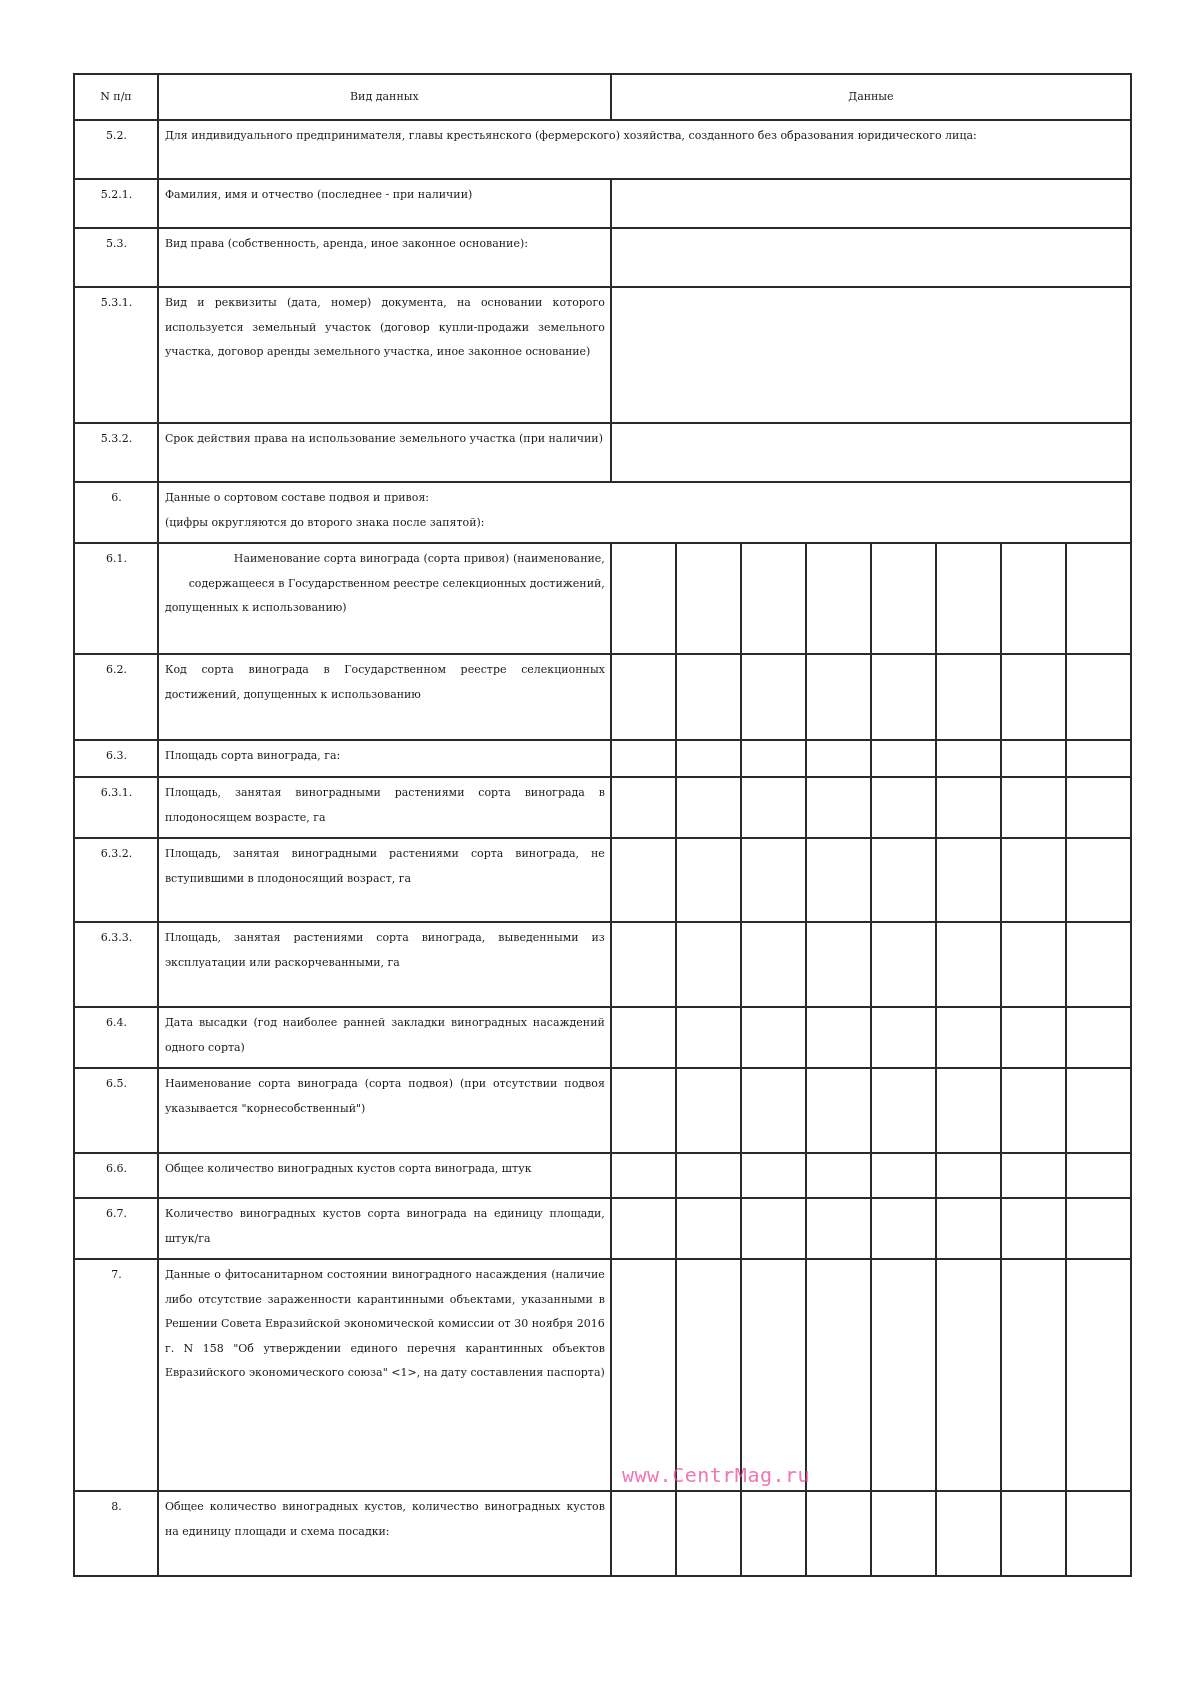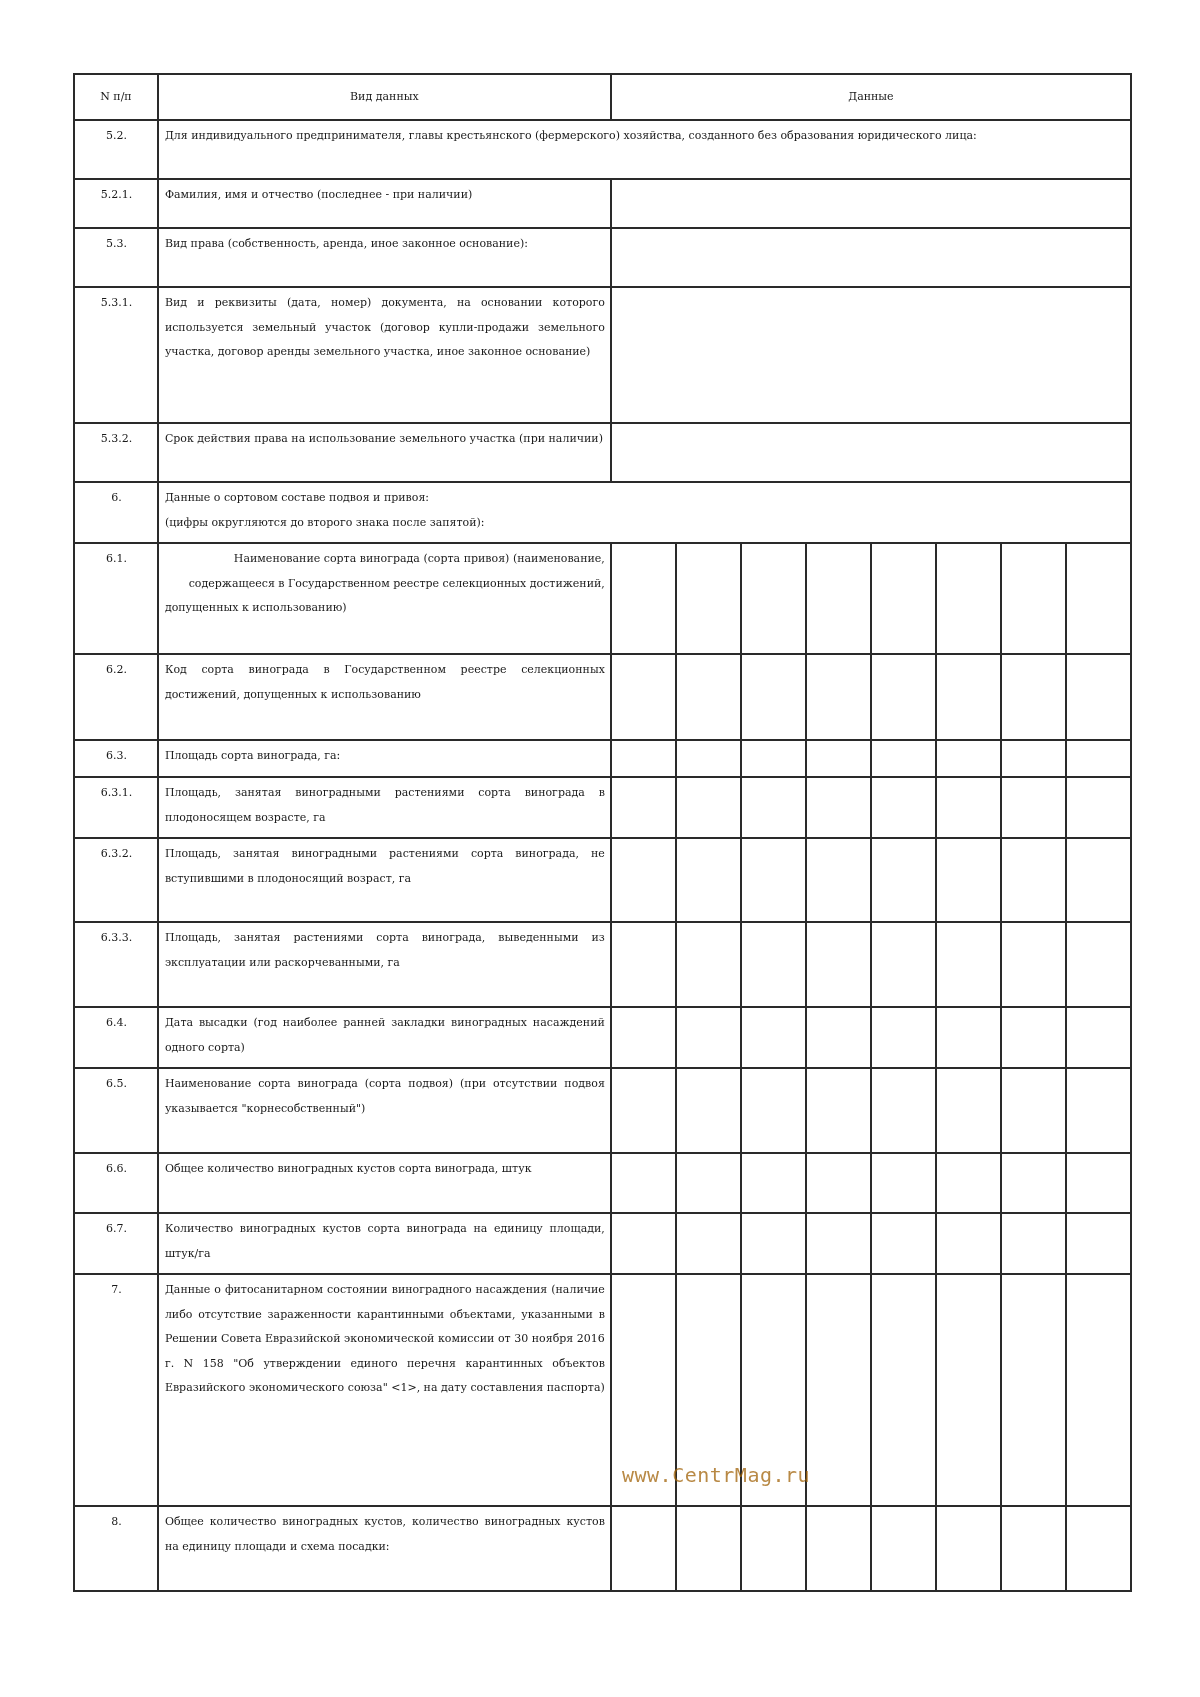--- a/index.html
+++ b/index.html
@@ -30,21 +30,21 @@
     }
     .num { text-align: center; padding-left: 2px; padding-right: 2px; }
     .desc { text-align: justify; text-align-last: left; }
     .desc.single { text-align: right; }
     .wm {
       position: absolute;
       left: 622px;
       top: 1463px;
       font-family: "DejaVu Sans Mono", "Liberation Mono", monospace;
       font-size: 20px;
-      color: #a16207;
+      color: #ec4899;
       opacity: 0.75;
       pointer-events: none;
       letter-spacing: 0.5px;
     }
   </style>
 </head>
 <body>
 
 <table class="doc-table">
   <colgroup>
@@ -203,21 +203,21 @@
       <td></td>
         <td></td>
       <td></td>
         <td></td>
       <td></td>
         <td></td>
       <td></td>
         <td></td>
     </tr>
 
-    <tr style="height:60px">
+    <tr style="height:45px">
       <td class="num">6.6.</td>
       <td class="desc">Общее количество виноградных кустов сорта винограда, штук</td>
       <td></td>
         <td></td>
       <td></td>
         <td></td>
       <td></td>
         <td></td>
       <td></td>
         <td></td>

